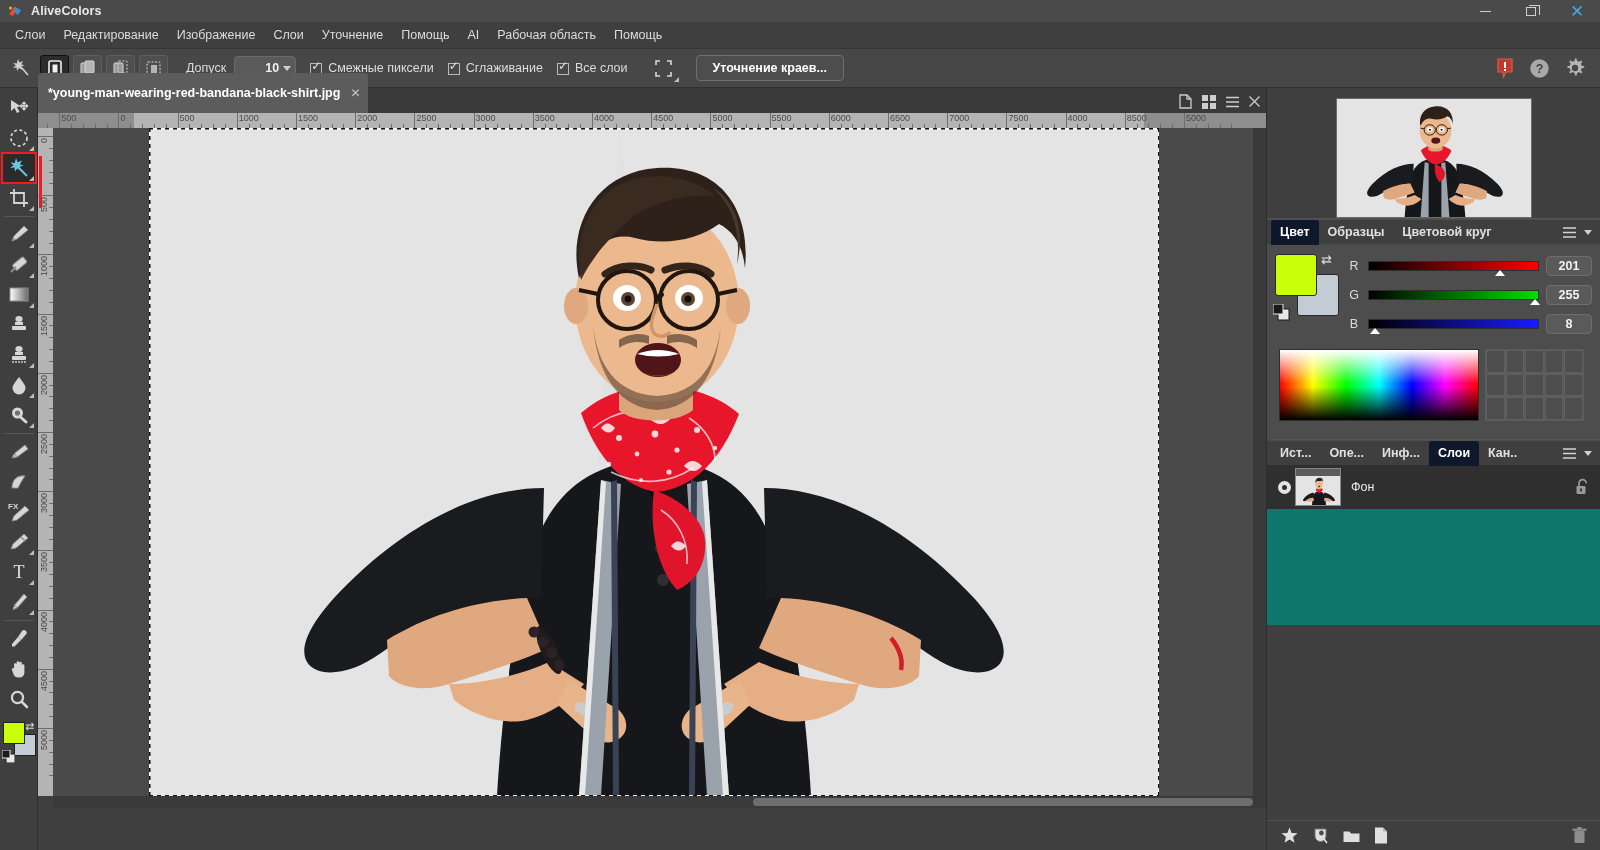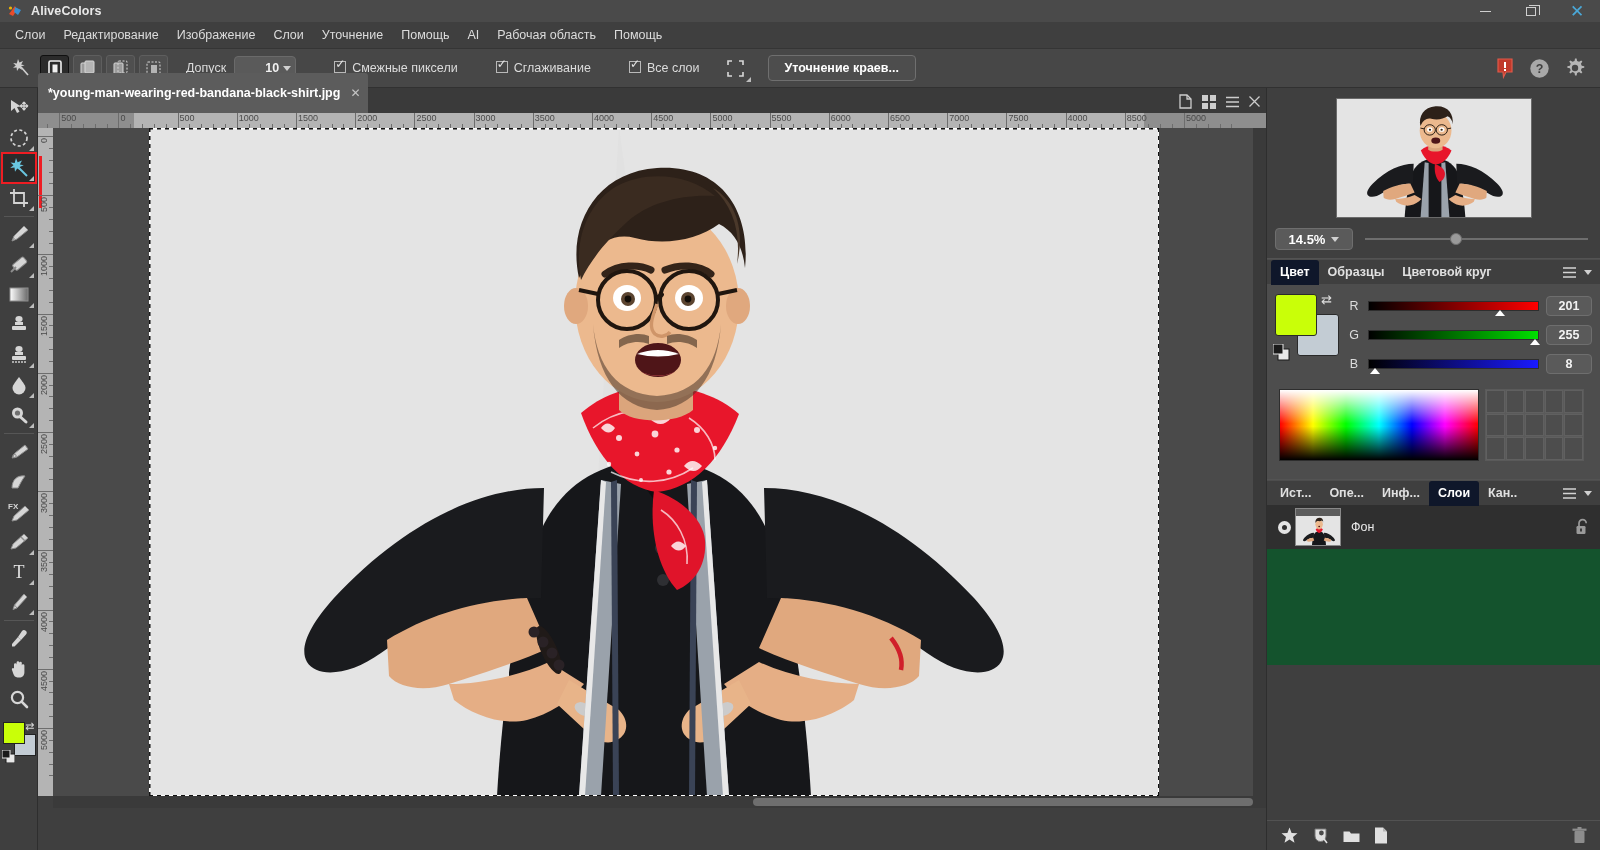--- a/index.html
+++ b/index.html
@@ -48,21 +48,21 @@
   }
   .selmode.active{ background:#2b2b2b; border:1px solid #101010; }
   .opt-label{ margin-left:18px; margin-right:8px; color:#dcdcdc; font-size:12.5px;}
   .spin{
     width:62px; height:24px; background:#5a5a5a; border:1px solid #6a6a6a; border-radius:4px;
     display:flex; align-items:center; position:relative;
   }
   .spin .val{ flex:1; text-align:right; color:#f0f0f0; font-size:12.5px; font-weight:bold; }
   .spin .arr{ width:16px; display:flex; align-items:center; justify-content:center;}
   .caret{ width:0;height:0;border-left:4.5px solid transparent;border-right:4.5px solid transparent;border-top:5px solid #d0d0d0;}
-  .chk{ display:flex; align-items:flex-start; margin-left:38px; gap:6px; }
+  .chk{ display:flex; align-items:flex-end; margin-left:14px; gap:6px; }
   .chkbox{ width:12px;height:12px; border:1px solid #b9b9b9; position:relative; background:transparent;}
   .chkbox:after{ content:"✓"; position:absolute; left:0px; top:-5px; font-size:12px; color:#e3e3e3; line-height:14px;}
   .chk span{ color:#dcdcdc; font-size:12.5px; }
   .maskbtn{
     margin-left:22px; width:28px; height:26px; border:0; display:flex; align-items:center; justify-content:center; position:relative;
   }
   .bigbtn{
     margin-left:18px; height:26px; padding:0 16px; background:#4d4d4d;
     border:1px solid #6f6f6f; border-radius:4px; color:#ffffff; font-weight:bold;
     font-size:12.5px; display:flex; align-items:center;
@@ -198,21 +198,21 @@
   .swgrid div{ background:#4d4d4d; border:1px solid #606060;}
 
   .layersbody{ background:#3f3f3f; }
   .blendrow{ display:flex; align-items:center; padding:6px 8px 6px 6px; gap:8px;}
   .combo{
     height:22px; background:#5a5a5a; border:1px solid #6e6e6e; border-radius:4px;
     display:flex; align-items:center; padding:0 6px; gap:8px;
   }
   .combo .v{ color:#ffffff; font-weight:bold; font-size:12.5px;}
   .blendrow .lbl{ color:#e0e0e0; font-size:12.5px;}
-  .layerlist{ background:#14532d; height:160px;text-align:right; }
+  .layerlist{ background:#0f766e; height:160px;text-align:right; }
   .layerrow{ display:flex; align-items:center; height:44px; background:#2f2f2f; padding:0 10px 0 6px; }
   .eye{ width:22px; display:flex; justify-content:center;}
   .eyed{ width:13px;height:13px;border-radius:50%; background:#e4e4e4; position:relative;}
   .eyed:after{content:"";position:absolute;left:4px;top:4px;width:5px;height:5px;border-radius:50%;background:#2f2f2f;}
   .lthumb{ width:46px; height:38px; background:#ffffff; border:1px solid #888; margin-right:10px; position:relative; overflow:hidden;}
   .lthumb .top{ position:absolute; left:0;top:0;right:0;height:7px;background:#5c5c5c;}
   .lname{ color:#eaeaea; font-size:12.5px;}
   .lock{ margin-left:auto; }
   .layerfooter{
     position:absolute; left:0; bottom:0; width:334px; height:30px; background:#3f3f3f;
@@ -868,30 +868,20 @@
           <circle cx="539" cy="171" r="6" fill="#3a2a18"></circle>
         <g fill="none" stroke="#20160f" stroke-width="5">
             <circle cx="478" cy="172" r="29"></circle>
             <circle cx="540" cy="172" r="29"></circle>
             <path d="M449 166 L430 162"></path>
             <path d="M569 166 L588 162"></path>
           </g>
         <ellipse cx="509" cy="232" rx="23" ry="17" fill="#4f1518"></ellipse>
       </svg>
     </div>
-    <div class="navzoomrow">
-      <div class="zoombox">
-        <div class="v">14.5%</div>
-        <div class="caret"></div>
-      </div>
-      <div class="slider">
-        <div class="track"></div>
-        <div class="knob"></div>
-      </div>
-    </div>
 
     <div class="panel-divider"></div>
 
     <div class="tabrow">
       <div class="ptab active">Цвет</div>
       <div class="ptab">Образцы</div>
       <div class="ptab">Цветовой круг</div>
       <div class="r">
         <div>
           <svg width="13" height="11" viewBox="0 0 13 11">

